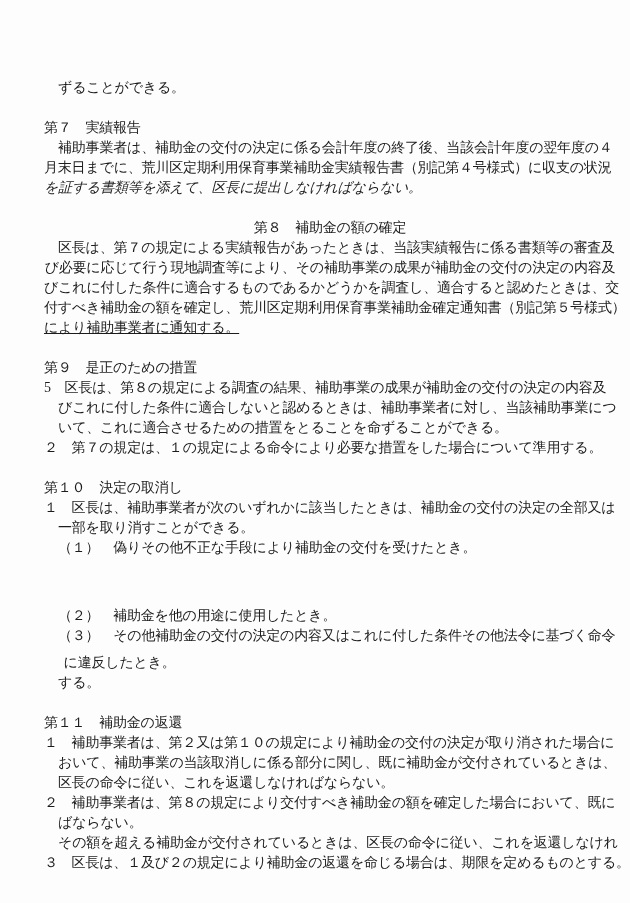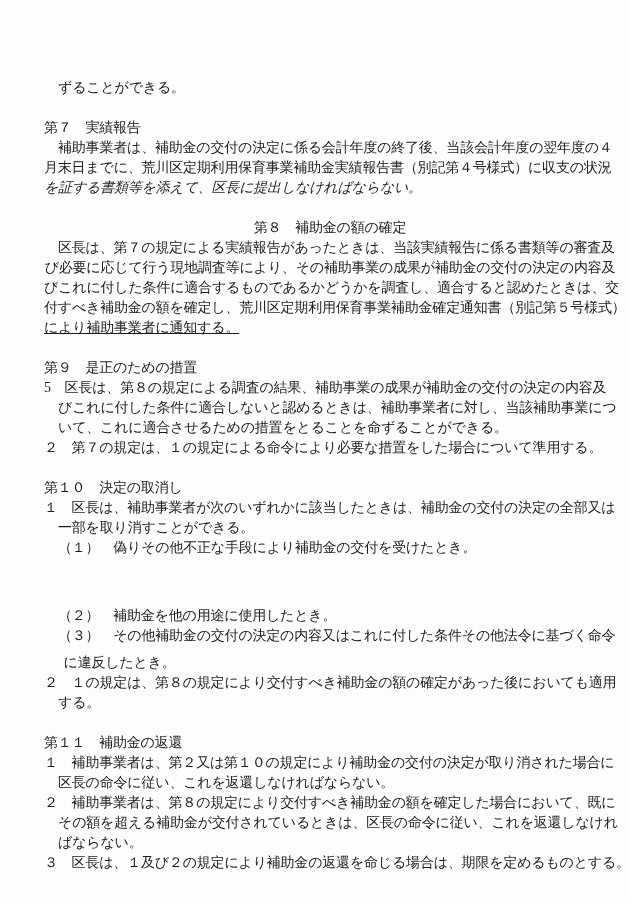--- a/index.html
+++ b/index.html
@@ -57,24 +57,24 @@
       <div class="line" style="padding-left: 14px;">いて、これに適合させるための措置をとることを命ずることができる。</div>
       <div class="line" style="padding-left: 0px;">２　第７の規定は、１の規定による命令により必要な措置をした場合について準用する。</div>
       <div class="line" style="padding-left: 0px;"></div>
       <div class="line" style="padding-left: 0px;">第１０　決定の取消し</div>
       <div class="line" style="padding-left: 0px;">１　区長は、補助事業者が次のいずれかに該当したときは、補助金の交付の決定の全部又は</div>
       <div class="line" style="padding-left: 14px;">一部を取り消すことができる。</div>
       <div class="line" style="padding-left: 14px;">（１）　偽りその他不正な手段により補助金の交付を受けたとき。</div>
       <div class="line" style="padding-left: 14px; margin-top: 48px;">（２）　補助金を他の用途に使用したとき。</div>
       <div class="line" style="padding-left: 14px;">（３）　その他補助金の交付の決定の内容又はこれに付した条件その他法令に基づく命令</div>
       <div class="line" style="padding-left: 19.6px; margin-top: 7px;">に違反したとき。</div>
-      <div class="line" style="padding-left: 0px;">２　１の規定は、第８の規定により交付すべき補助金の額の確定があった後においても適用</div>
       <div class="line" style="padding-left: 14px;">する。</div>
       <div class="line" style="padding-left: 0px;"></div>
       <div class="line" style="padding-left: 0px;">第１１　補助金の返還</div>
       <div class="line" style="padding-left: 0px;">１　補助事業者は、第２又は第１０の規定により補助金の交付の決定が取り消された場合に</div>
+      <div class="line" style="padding-left: 14px;">おいて、補助事業の当該取消しに係る部分に関し、既に補助金が交付されているときは、</div>
       <div class="line" style="padding-left: 14px;">区長の命令に従い、これを返還しなければならない。</div>
       <div class="line" style="padding-left: 0px;">２　補助事業者は、第８の規定により交付すべき補助金の額を確定した場合において、既に</div>
+      <div class="line" style="padding-left: 14px;">ばならない。</div>
       <div class="line" style="padding-left: 14px;">その額を超える補助金が交付されているときは、区長の命令に従い、これを返還しなけれ</div>
-      <div class="line" style="padding-left: 14px;">ばならない。</div>
       <div class="line" style="padding-left: 0px;">３　区長は、１及び２の規定により補助金の返還を命じる場合は、期限を定めるものとする。</div>
     </div>
 </div>
 
 </body></html>

